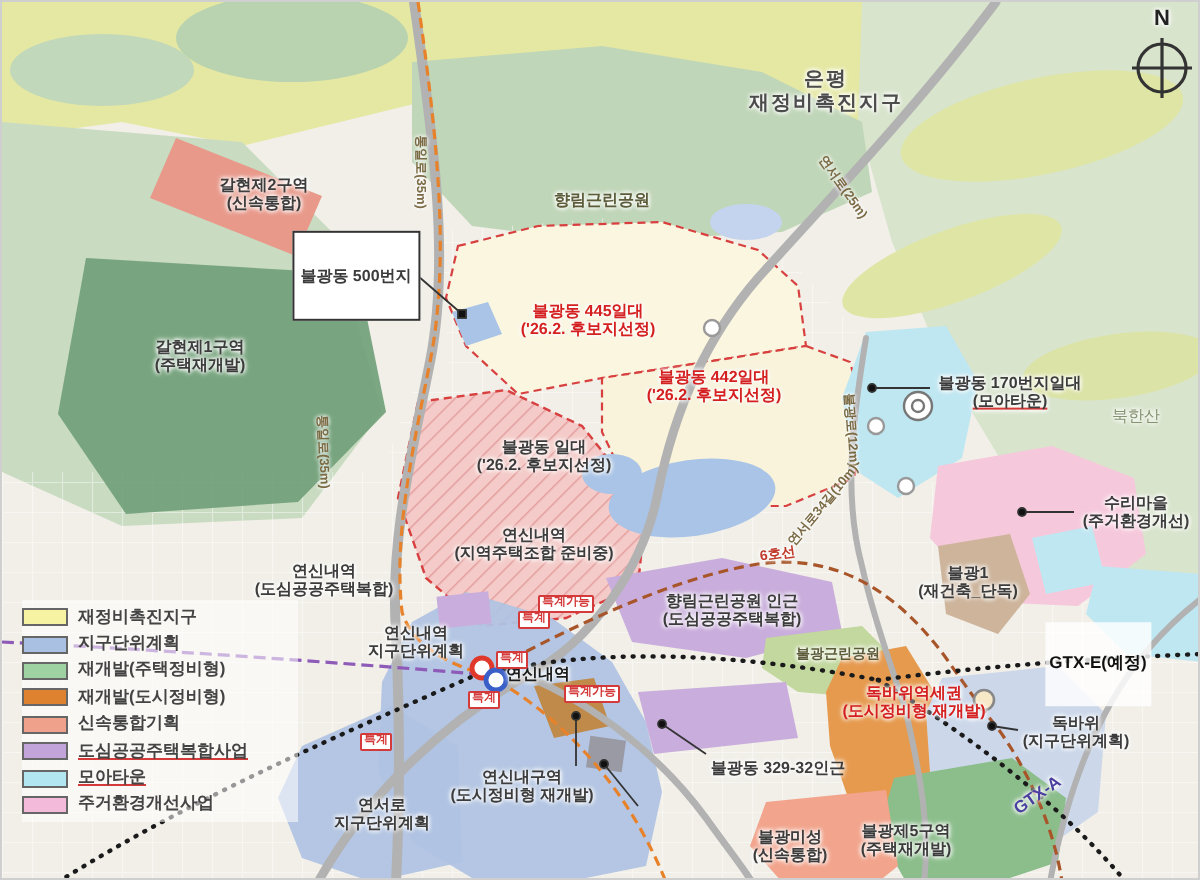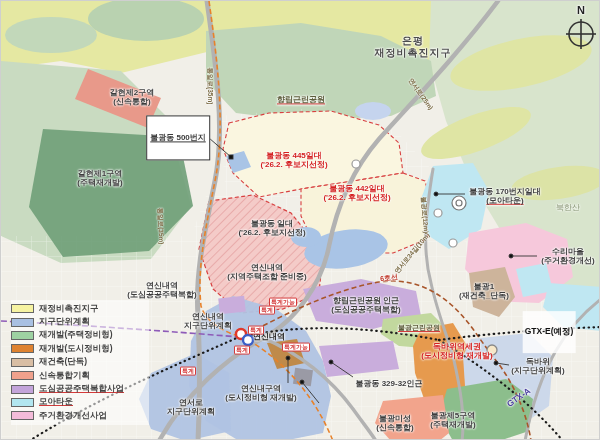--- a/index.html
+++ b/index.html
@@ -6,24 +6,24 @@
   .stage{position:relative;width:600px;height:440px;overflow:hidden;border:1px solid #cfcfcf;box-sizing:border-box;
          font-family:"Liberation Sans","DejaVu Sans",sans-serif;background:#f1efe8;}
   svg.map-bg{position:absolute;left:0;top:0;}
   .lbl{position:absolute;transform:translate(-50%,-50%);text-align:center;white-space:nowrap;
        font-size:8px;font-weight:bold;color:#3c3c3c;line-height:1.15;
        text-shadow:0 0 2px #fff,0 0 2px #fff,0 0 3px #fff;pointer-events:none;}
   .lbl .t{display:block;}
   .red{color:#d42020;}
   .title-lbl{font-size:10px;color:#4c4c4c;letter-spacing:1px;}
   .park{color:#5c5c3a;}
-  .park .t:first-child{text-decoration:underline;text-decoration-color:#d43a3a;}
+  .park .t:first-child{text-decoration-color:#d43a3a;}
   .mtn{color:#83926f;font-weight:normal;text-align:center;}
   .ru{text-decoration:underline;text-decoration-color:#d43a3a;text-align:center;}
-  .boxed{border:1px solid #333;background:#fff;padding:17px 3px;text-shadow:none;text-decoration:underline;}
+  .boxed{border:1px solid #333;background:#fff;padding:17px 3px;text-shadow:none;}
   .roadlbl{font-size:6.5px;color:#7b6b45;font-weight:bold;text-shadow:0 0 2px #fff,0 0 2px #fff;}
   .gtx{font-size:8.5px;color:#111;background:rgba(255,255,255,.82);padding:16px 2px;text-shadow:none;}
   .gtxa{font-size:8.5px;color:#4a3f9f;}
   .line6{font-size:7px;color:#c0392b;}
   .tag{font-size:6px;color:#d43a3a;border:1px solid #d43a3a;background:#fff;padding:0 1px;
        font-weight:bold;text-shadow:none;border-radius:1px;}
   .n-lbl{font-size:11px;color:#222;}
   .station{font-size:8px;color:#1a1a1a;}
   .legend{position:absolute;left:10px;top:299px;width:138px;background:rgba(255,255,255,.55);padding:2px 0;}
   .lg-row{display:flex;align-items:center;height:13.4px;}
@@ -326,24 +326,20 @@
       </div>
     <div class="lg-row">
         <span class="sw" style="background-color: rgb(158, 210, 162);"></span>
         <span class="lg-lbl">재개발(주택정비형)</span>
       </div>
     <div class="lg-row">
         <span class="sw" style="background-color: rgb(222, 130, 48);"></span>
         <span class="lg-lbl">재개발(도시정비형)</span>
       </div>
     <div class="lg-row">
-        <span class="sw" style="background-color: rgb(217, 190, 164);"></span>
-        <span class="lg-lbl">재건축(단독)</span>
-      </div>
-    <div class="lg-row">
         <span class="sw" style="background-color: rgb(240, 161, 140);"></span>
         <span class="lg-lbl">신속통합기획</span>
       </div>
     <div class="lg-row">
         <span class="sw" style="background-color: rgb(195, 164, 218);"></span>
         <span class="lg-lbl ru">도심공공주택복합사업</span>
       </div>
     <div class="lg-row">
         <span class="sw" style="background-color: rgb(178, 230, 240);"></span>
         <span class="lg-lbl ru">모아타운</span>

